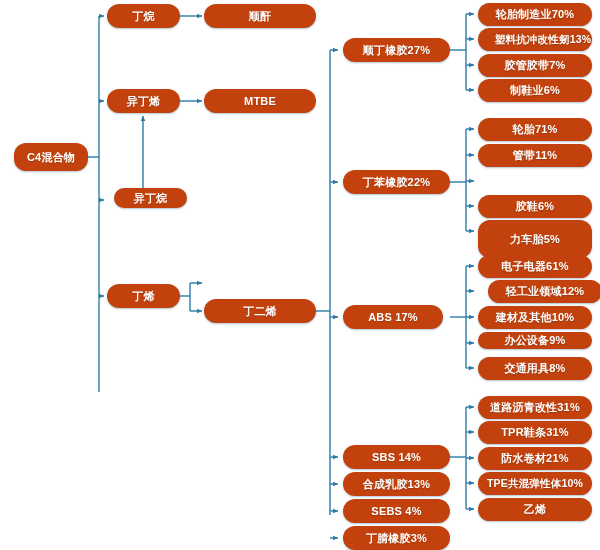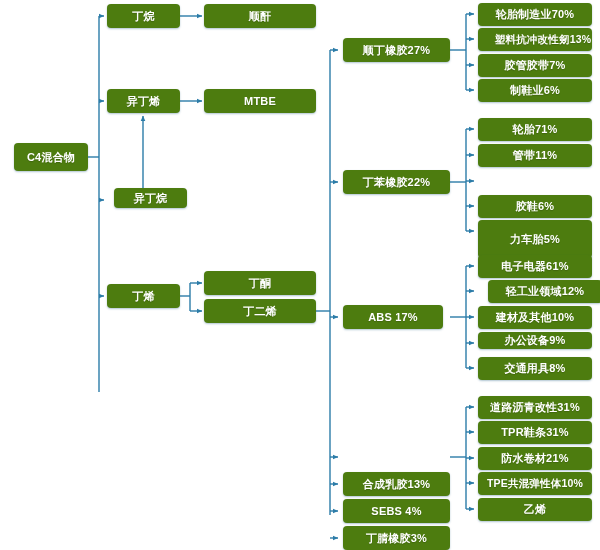--- a/index.html
+++ b/index.html
@@ -7,23 +7,23 @@
     width:600px;height:550px;
     background:#ffffff;
     font-family:"Liberation Sans","DejaVu Sans",sans-serif;
     overflow:hidden;
   }
   #stage{position:relative;width:600px;height:550px;}
   svg#wires{position:absolute;left:0;top:0;width:600px;height:550px;}
   .node{
     position:absolute;
     box-sizing:border-box;
-    background:#4d7c0f;
+    background:#c2410c;
     color:#ffffff;
-    border-radius:4px;
+    border-radius:12px;
     display:flex;
     align-items:center;
     justify-content:center;
     font-weight:bold;
     letter-spacing:.2px;
     white-space:nowrap;
     box-shadow:0 1px 2px rgba(30,90,125,.35);
     text-shadow:0 1px 1px rgba(0,0,0,.18);
   }
   .node.lvl1{font-size:11px;}
@@ -111,26 +111,26 @@
 
   <div class="node lvl1" style="left:14px;top:143px;width:74px;height:28px;">C4混合物</div>
 
   <div class="node lvl2" style="left:107px;top:4px;width:73px;height:24px;">丁烷</div>
   <div class="node lvl2" style="left:107px;top:89px;width:73px;height:24px;">异丁烯</div>
   <div class="node lvl2" style="left:107px;top:188px;width:73px;height:20px;margin-left:7px;">异丁烷</div>
   <div class="node lvl2" style="left:107px;top:284px;width:73px;height:24px;">丁烯</div>
 
   <div class="node lvl3" style="left:204px;top:4px;width:112px;height:24px;">顺酐</div>
   <div class="node lvl3" style="left:204px;top:89px;width:112px;height:24px;">MTBE</div>
-  <div class="node lvl3" style="left:204px;top:271px;width:112px;height:24px;">丁酮</div>
   <div class="node lvl3" style="left:204px;top:299px;width:112px;height:24px;">丁二烯</div>
 
   <div class="node lvl4" style="left:343px;top:38px;width:107px;height:24px;">顺丁橡胶27%</div>
   <div class="node lvl4" style="left:343px;top:170px;width:107px;height:24px;">丁苯橡胶22%</div>
   <div class="node lvl4" style="left:343px;top:305px;width:100px;height:24px;">ABS 17%</div>
+  <div class="node lvl4" style="left:343px;top:445px;width:107px;height:24px;">SBS 14%</div>
   <div class="node lvl4" style="left:343px;top:472px;width:107px;height:24px;">合成乳胶13%</div>
   <div class="node lvl4" style="left:343px;top:499px;width:107px;height:24px;">SEBS 4%</div>
   <div class="node lvl4" style="left:343px;top:526px;width:107px;height:24px;">丁腈橡胶3%</div>
 
   <div class="node leaf" style="left:478px;top:3px;width:114px;height:23px;">轮胎制造业70%</div>
   <div class="node leaf small" style="left:478px;top:28px;width:114px;height:23px;padding-left:16px;">塑料抗冲改性剱13%</div>
   <div class="node leaf" style="left:478px;top:54px;width:114px;height:23px;">胶管胶带7%</div>
   <div class="node leaf" style="left:478px;top:79px;width:114px;height:23px;">制鞋业6%</div>
 
   <div class="node leaf" style="left:478px;top:118px;width:114px;height:23px;">轮胎71%</div>

